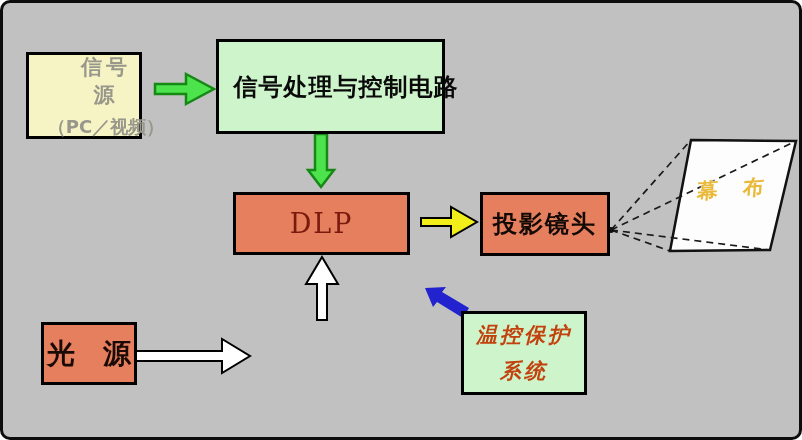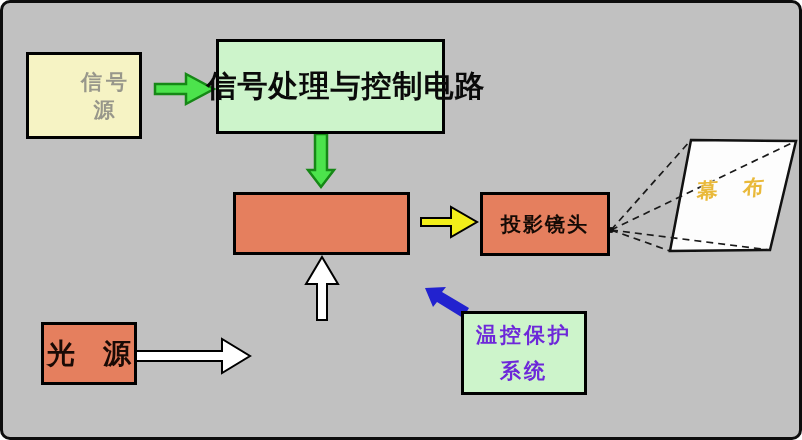--- a/index.html
+++ b/index.html
@@ -35,37 +35,37 @@
   }
   .box-yellow  { background: #f6f3c4; }
   .box-green   { background: #cdf4cb; }
   .box-salmon  { background: #e57f5e; }
 
   .signal-source { left: 23px; top: 49px; width: 116px; height: 87px; padding-left: 44px; }
   .signal-source .l1 { color: #98978b; font-size: 21px; font-weight: bold; letter-spacing: 4px; }
   .signal-source .l2 { color: #98978b; font-size: 18px; font-weight: bold; margin-top: 6px; white-space: nowrap; }
 
   .signal-processing { left: 213px; top: 36px; width: 229px; height: 95px; }
-  .signal-processing .lbl { color: #0a0a0a; font-size: 30px; font-weight: bold; letter-spacing: 1px; white-space: nowrap; margin-left: 31px; }
+  .signal-processing .lbl { color: #0a0a0a; font-size: 24px; font-weight: bold; letter-spacing: 1px; white-space: nowrap; margin-left: 31px; }
 
   .dlp-engine { left: 230px; top: 189px; width: 177px; height: 63px; flex-direction: row; }
   .dlp-engine .en { font-family: "DejaVu Serif", serif; color: #7a1a0e; font-size: 27px; letter-spacing: 2px; }
   .dlp-engine .zh { color: #140a05; font-size: 25px; font-weight: bold; }
 
   .projection-lens { left: 477px; top: 189px; width: 130px; height: 64px; }
-  .projection-lens .lbl { color: #140a05; font-size: 20px; font-weight: bold; letter-spacing: 2px; white-space: nowrap; }
+  .projection-lens .lbl { color: #140a05; font-size: 24px; font-weight: bold; letter-spacing: 2px; white-space: nowrap; }
 
   .light-source { left: 38px; top: 319px; width: 96px; height: 63px; }
   .light-source .lbl { color: #1a0a05; font-size: 28px; font-weight: bold; white-space: nowrap; }
 
   .light-path { left: 249px; top: 317px; width: 134px; height: 63px; }
   .light-path .lbl { color: #1a0a05; font-size: 26px; font-weight: bold; }
 
   .thermal { left: 458px; top: 308px; width: 126px; height: 84px; }
-  .thermal .l1, .thermal .l2 { color: #6d28d9; font-size: 21px; font-weight: bold; letter-spacing: 3px; }
+  .thermal .l1, .thermal .l2 { color: #c2410c; font-size: 21px; font-weight: bold; letter-spacing: 3px; font-style: italic; }
   .thermal .l2 { margin-top: 8px; }
 
   .screen-label {
     position: absolute;
     left: 694px; top: 172px;
     color: #e9b93a;
     font-size: 21px;
     font-weight: bold;
     letter-spacing: 2px;
     white-space: nowrap;
@@ -98,27 +98,29 @@
 
     <polygon points="133,348 219,348 219,336 247,353 219,370 219,358 133,358" fill="#ffffff" stroke="#000000" stroke-width="2"></polygon>
 
     <polygon points="314,317 314,281 303,281 319,254 335,281 324,281 324,317" fill="#ffffff" stroke="#000000" stroke-width="2"></polygon>
 
     <polygon points="466,305 439,289 443,284 422,285 430,304 434,299 460,315" fill="#2222cf"></polygon>
   </svg>
 
   <div class="box box-yellow signal-source">
     <div class="l1">信号源</div>
+    <div class="l2">（PC／视频）</div>
   </div>
 
   <div class="box box-green signal-processing">
     <div class="lbl">信号处理与控制电路</div>
   </div>
 
   <div class="box box-salmon dlp-engine">
+    <span class="en">DLP</span>
   </div>
 
   <div class="box box-salmon projection-lens">
     <div class="lbl">投影镜头</div>
   </div>
 
   <div class="box box-salmon light-source">
     <div class="lbl">光　源</div>
   </div>
 

